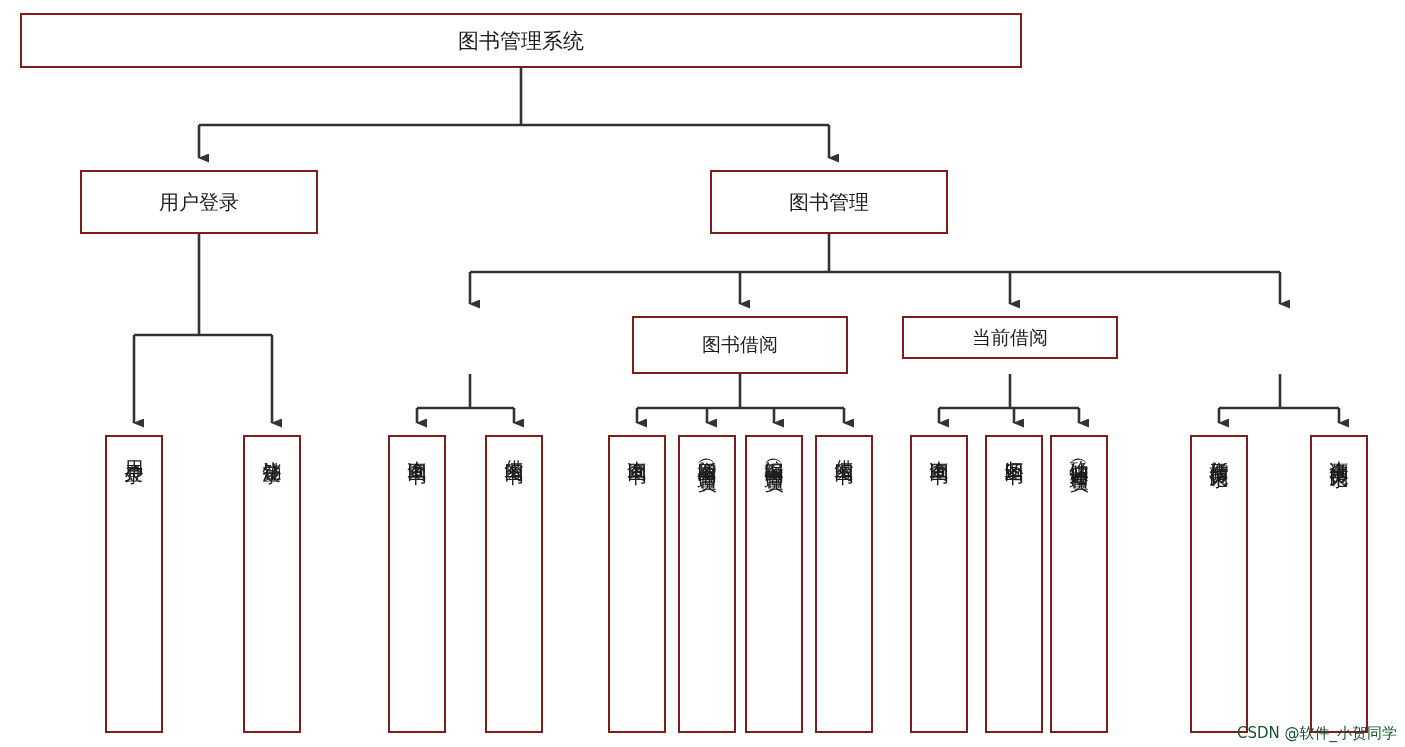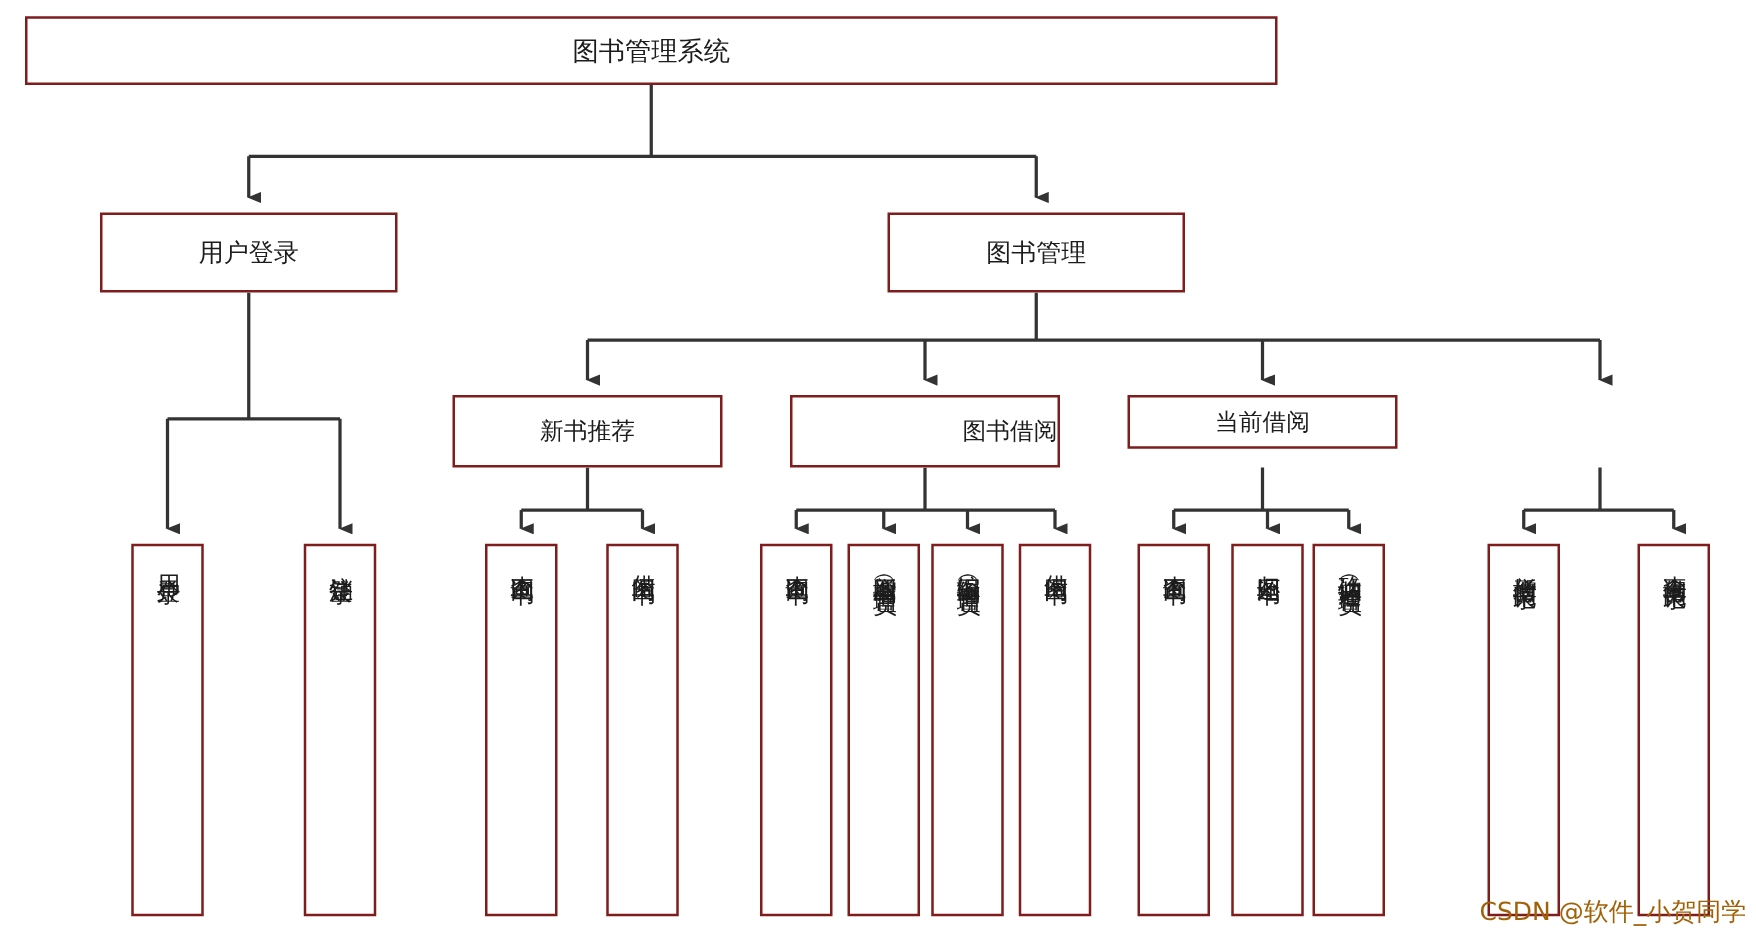--- a/index.html
+++ b/index.html
@@ -59,22 +59,22 @@
   .node.leaf .lbl {
     writing-mode: vertical-rl;
     text-orientation: upright;
     letter-spacing: 2px;
     white-space: nowrap;
   }
   .watermark {
     position: absolute;
     right: 8px;
     bottom: 4px;
-    font-size: 20px;
-    color: #a16207;
+    font-size: 15px;
+    color: #14532d;
     z-index: 5;
     white-space: nowrap;
   }
 </style>
 </head>
 <body>
 
 <div id="canvas">
 
   <svg id="edges" viewBox="0 0 1405 747">
@@ -131,24 +131,21 @@
     <span class="lbl">图书管理系统</span>
   </div>
 
   <div class="node l2" style="left: 80px; top: 170px; width: 238px; height: 64px;">
     <span class="lbl">用户登录</span>
   </div>
   <div class="node l2" style="left: 710px; top: 170px; width: 238px; height: 64px;">
     <span class="lbl">图书管理</span>
   </div>
 
-  <div class="node l3" style="left: 362px; top: 316px; width: 216px; height: 58px;">
-    <span class="lbl">新书推荐</span>
-  </div>
-  <div class="node l3" style="left: 632px; top: 316px; width: 216px; height: 58px; justify-content: flex-end;">
+  <div class="node l3" style="left: 632px; top: 316px; width: 216px; height: 58px;">
     <span class="lbl">图书借阅</span>
   </div>
   <div class="node l3" style="left: 902px; top: 316px; width: 216px; height: 43px;">
     <span class="lbl">当前借阅</span>
   </div>
 
   <div class="node leaf" style="left: 105px; top: 435px; width: 58px; height: 298px;">
     <span class="lbl">用户登录</span>
   </div>
   <div class="node leaf" style="left: 243px; top: 435px; width: 58px; height: 298px;">

